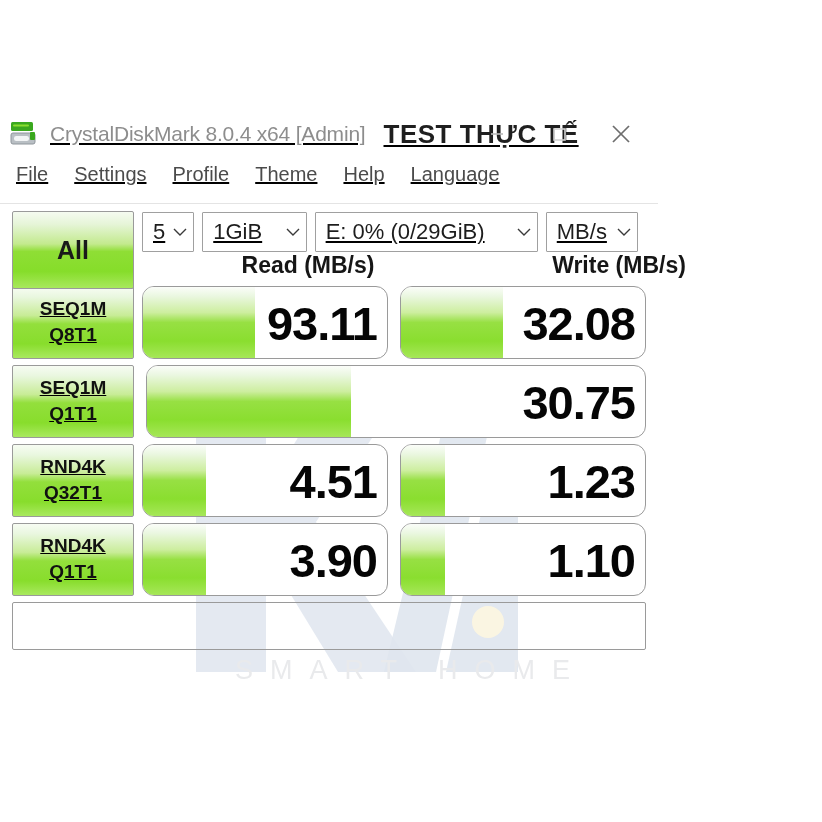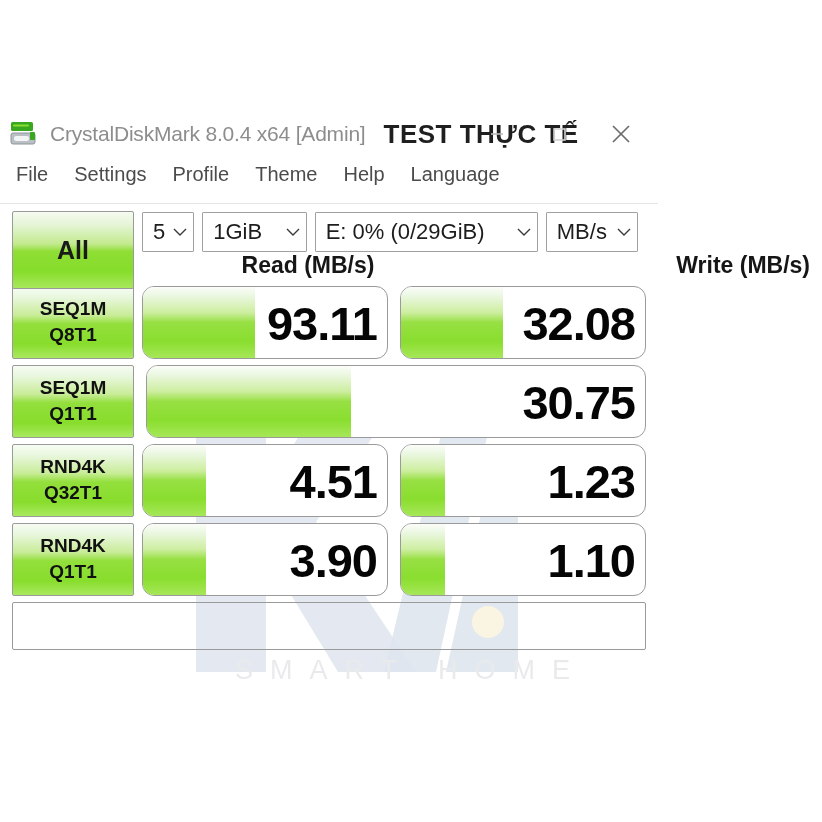--- a/index.html
+++ b/index.html
@@ -43,20 +43,21 @@
     font-weight: 400;
   }
 
   
   #app-window {
     position: absolute;
     left: 0;
     top: 105px;
     width: 658px;
     z-index: 2;
+    text-decoration: underline;
   }
 
   
   #title-bar {
     height: 58px;
     display: flex;
     align-items: center;
     position: relative;
   }
   #app-icon {
@@ -178,21 +179,21 @@
   }
   .col-header {
     position: absolute;
     top: 0;
     font-size: 23px;
     font-weight: bold;
     color: #161616;
     text-align: center;
   }
   #header-read  { left: 140px; width: 336px; }
-  #header-write { left: 476px; width: 334px; text-align: right; }
+  #header-write { left: 452px; width: 334px; }
 
   
   #result-grid {
     padding: 0 12px;
     box-sizing: border-box;
   }
   .result-row {
     display: flex;
     align-items: stretch;
     height: 73px;

